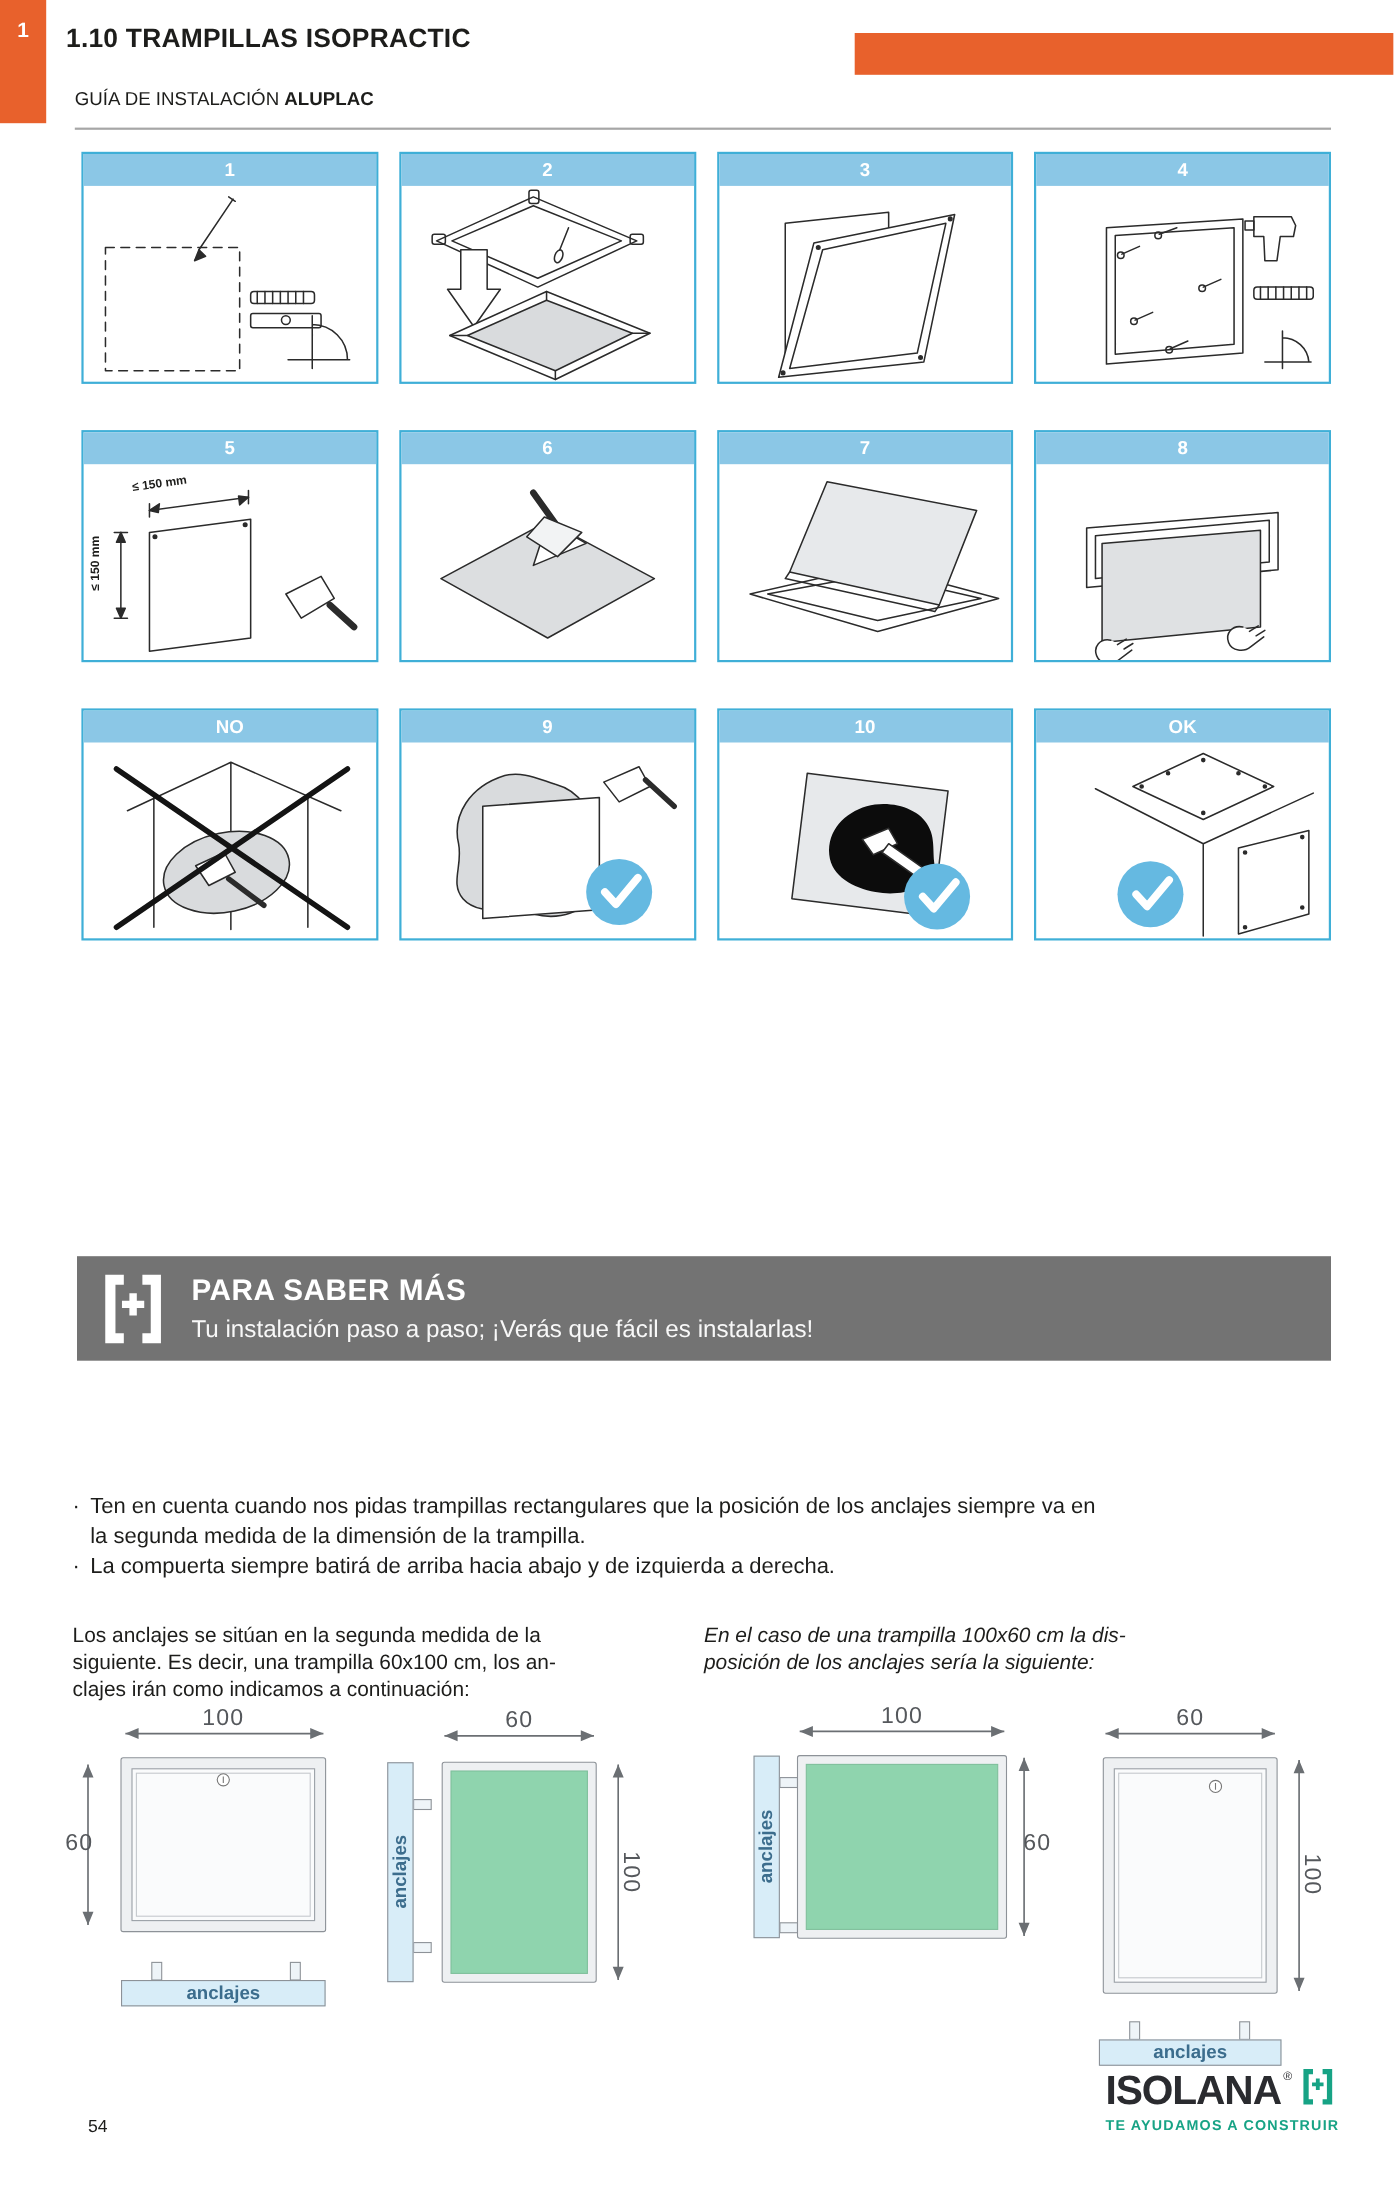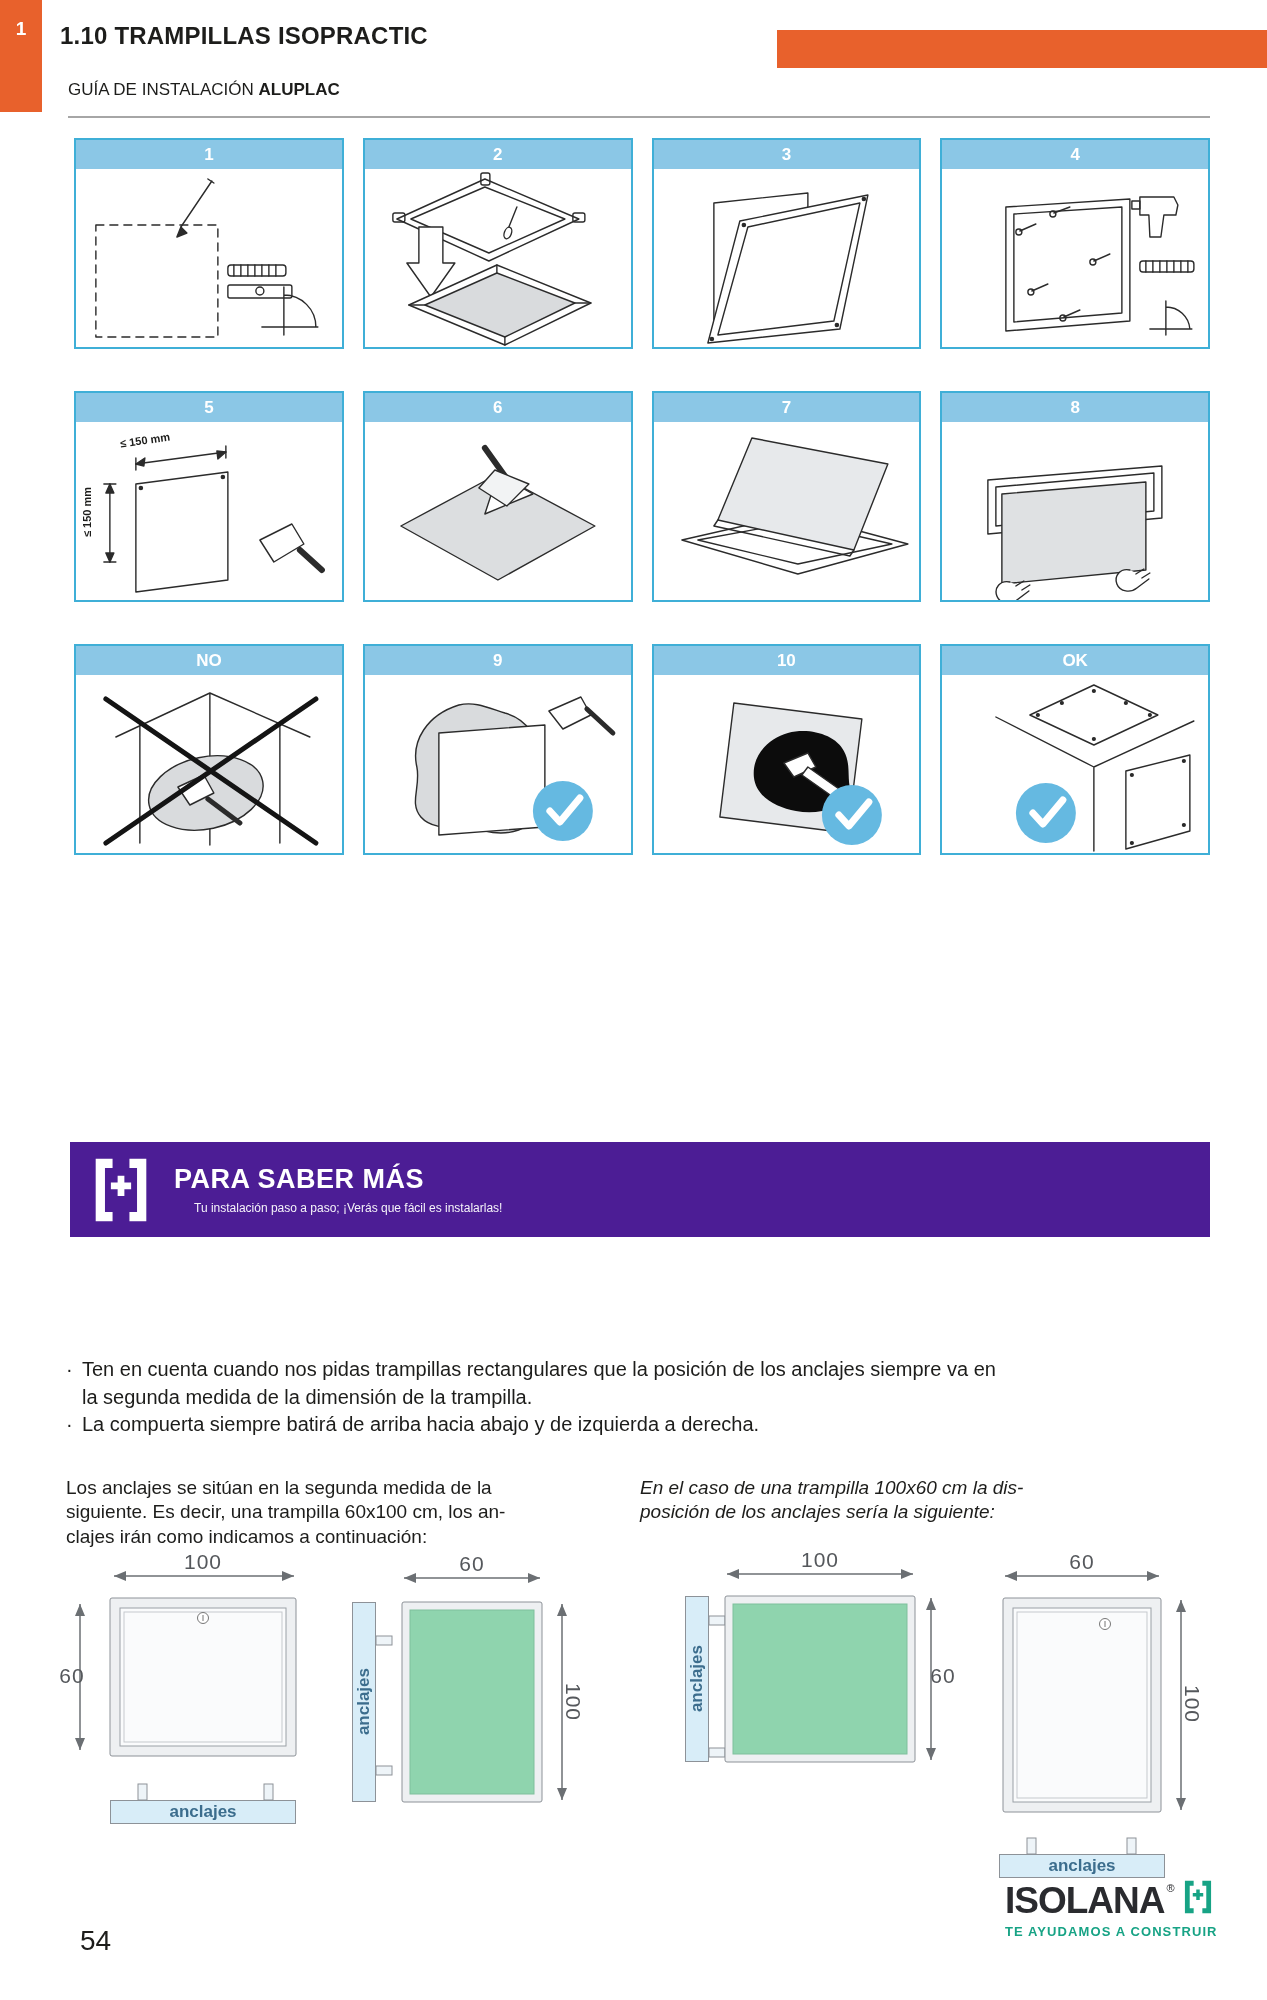--- a/index.html
+++ b/index.html
@@ -17,46 +17,46 @@
   .panels{position:absolute;left:74px;top:138px;width:1136px;display:grid;
         grid-template-columns:repeat(4,1fr);column-gap:19px;row-gap:42px;}
   .panel{height:211px;border:2px solid #3fafd7;background:#fff;display:flex;flex-direction:column;box-sizing:border-box;}
   .panel-header{height:29px;flex:0 0 29px;background:#8bc7e6;color:#fff;font-weight:bold;font-size:17px;
         display:flex;align-items:center;justify-content:center;}
   .panel-body{flex:1;position:relative;overflow:hidden;}
   .panel-body svg{position:absolute;inset:0;width:100%;height:100%;}
   .dim-top{position:absolute;left:44px;top:12px;font-size:11px;font-weight:bold;transform:rotate(-8deg);}
   .dim-left{position:absolute;left:-24px;top:84px;font-size:11px;font-weight:bold;transform:rotate(-90deg);width:70px;text-align:center;}
   
-  .banner{position:absolute;left:70px;top:1142px;width:1140px;height:95px;background:#4c1d95;
+  .banner{position:absolute;left:70px;top:1142px;width:1140px;height:95px;background:#737373;
         display:flex;align-items:center;box-sizing:border-box;padding-left:24px;}
   .banner-icon{width:54px;height:68px;flex:0 0 54px;}
   .banner-text{margin-left:26px;color:#fff;}
   .banner-title{font-size:27px;font-weight:800;letter-spacing:.5px;}
-  .banner-sub{font-size:12px;margin-top:6px;color:rgba(255,255,255,.95);margin-left:20px;}
+  .banner-sub{font-size:22px;margin-top:6px;color:rgba(255,255,255,.95);}
   
   .advice-heading{position:absolute;left:75px;top:1314px;font-size:20px;font-weight:800;}
   .bullets{position:absolute;left:66px;top:1356px;width:1110px;font-size:20px;line-height:1.38;}
   .bullet{display:flex;}
   .dot{width:16px;flex:0 0 16px;}
   .cols{position:absolute;top:1476px;font-size:19px;line-height:1.28;}
   .col-left{left:66px;width:500px;}
   .col-right{left:640px;width:520px;font-style:italic;}
   
   .diagram{position:absolute;}
   .diagram svg{position:absolute;inset:0;width:100%;height:100%;}
   .dimlabel{position:absolute;font-size:21px;color:#55585c;letter-spacing:1px;text-align:center;}
   .anc-h{position:absolute;background:#d8edf8;border:1px solid #8d9298;display:flex;align-items:center;justify-content:center;
         font-size:17px;font-weight:bold;color:#3c6d8d;box-sizing:border-box;}
   .anc-v{position:absolute;background:#d8edf8;border:1px solid #8d9298;display:flex;align-items:center;justify-content:center;
         font-size:17px;font-weight:bold;color:#3c6d8d;box-sizing:border-box;}
   .anc-v span{writing-mode:vertical-rl;transform:rotate(180deg);}
   .rot90{transform:rotate(90deg);transform-origin:center;}
   
-  .page-num{position:absolute;left:80px;top:1925px;font-size:28px;}
+  .page-num{position:absolute;left:80px;top:1925px;font-size:16px;}
   .logo{position:absolute;left:1005px;top:1880px;width:240px;}
   .logo-line{display:flex;align-items:flex-start;}
   .brand{font-size:37px;font-weight:800;color:#2a2b2f;letter-spacing:-1px;}
   .reg{font-size:11px;vertical-align:top;color:#2a2b2f;margin:2px 0 0 2px;}
   .logo-mark{width:30px;height:34px;margin-left:8px;}
   .tagline{font-size:13px;font-weight:bold;color:#17a385;letter-spacing:1.1px;margin-top:2px;}
   .illus{stroke:#2b2b2b;stroke-width:1.4;fill:none;stroke-linejoin:round;stroke-linecap:round;}
 </style>
 </head>
 <body>

